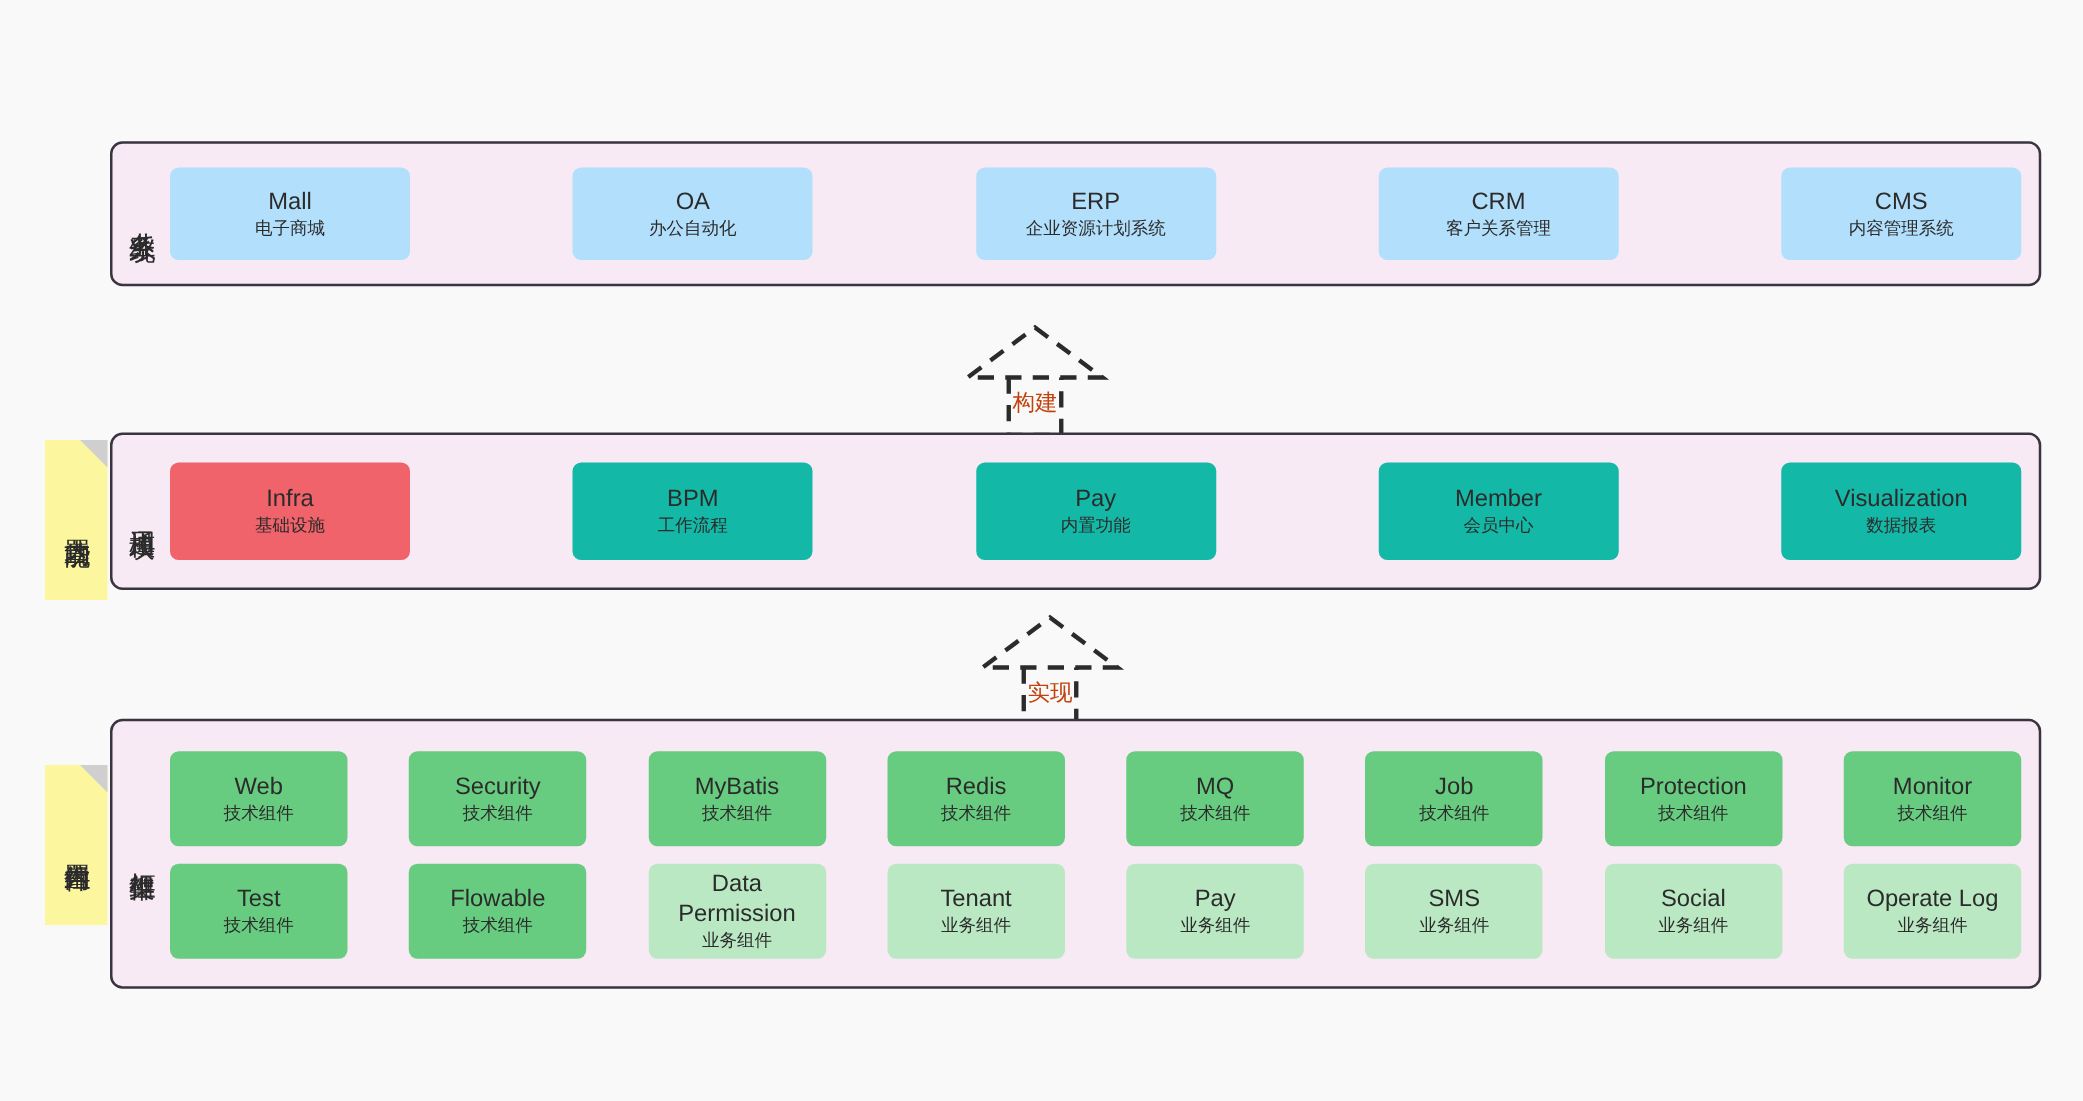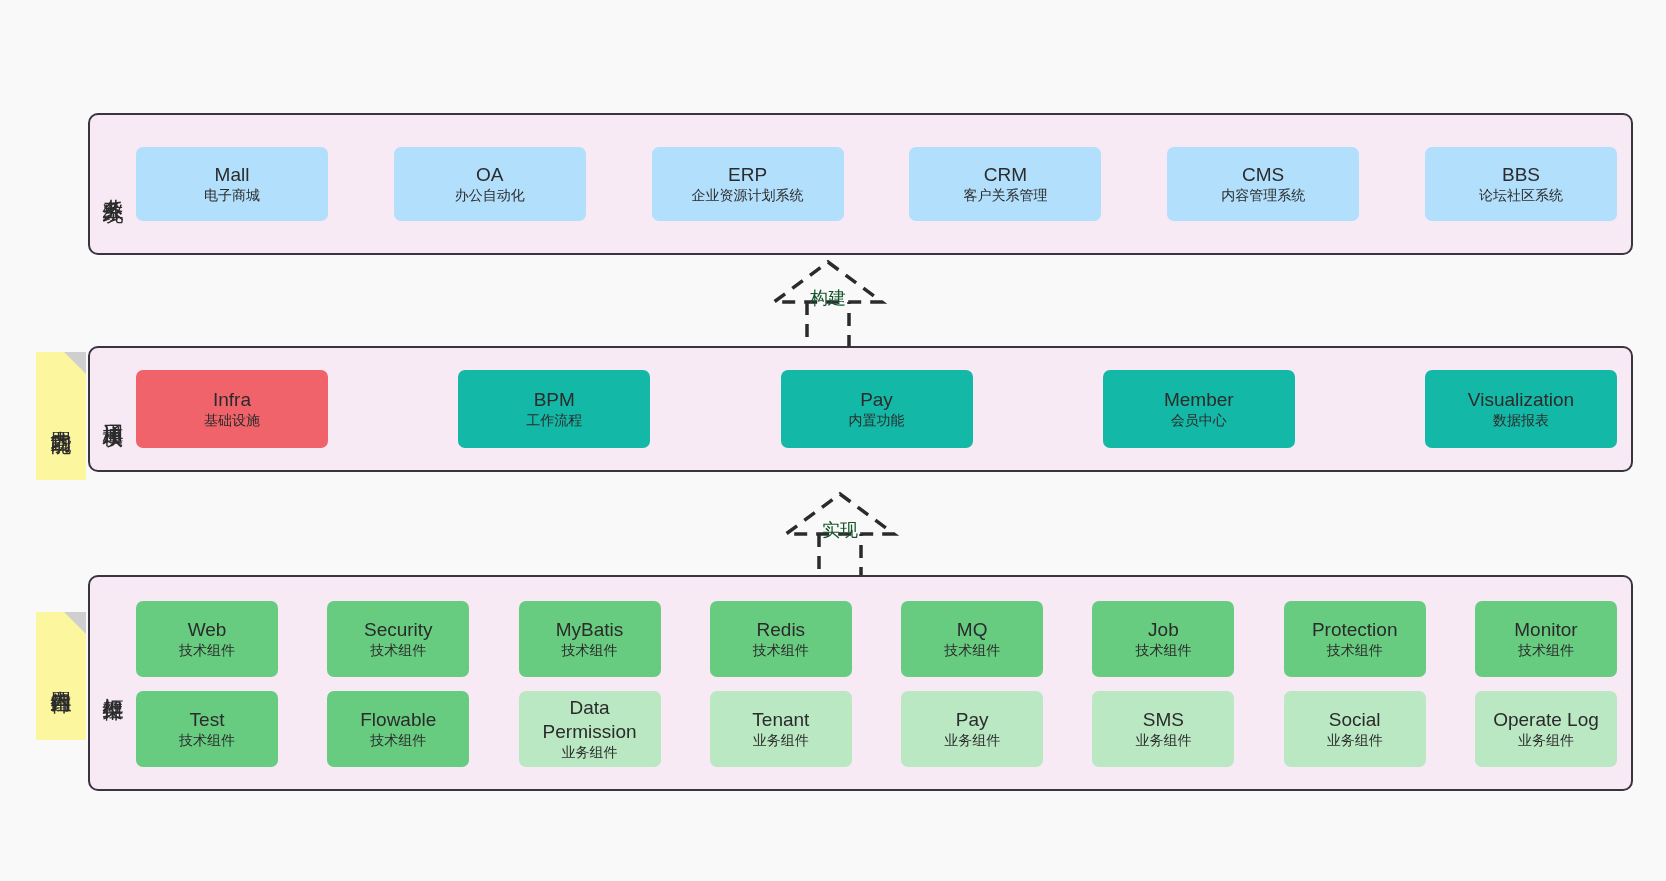--- a/index.html
+++ b/index.html
@@ -79,21 +79,21 @@
   .card .t1 { font-size: 19px; }
   .card .t2 { font-size: 14px; }
 
   .c-blue       { background: #b2dffb; }
   .c-red        { background: #f0636a; }
   .c-pink       { background: #14b8a6; }
   .c-green      { background: #67cc80; }
   .c-lightgreen { background: #b9e8c3; }
 
   
-  #layer-business { left: 88px; top: 113px; width: 1545px; height: 142px; }
+  #layer-business { left: 88px; top: 113px; width: 1545px; height: 116px; }
   #layer-business .card { width: 192px; height: 74px; }
 
   
   #layer-modules { left: 88px; top: 346px; width: 1545px; height: 126px; }
   #layer-modules .card { width: 192px; height: 78px; }
 
   
   #layer-framework { left: 88px; top: 575px; width: 1545px; height: 216px; }
   #layer-framework .layer-body { gap: 14px; padding-top: 2px; }
   #layer-framework .card { width: 142px; height: 76px; }
@@ -130,23 +130,23 @@
   .arrow {
     position: absolute;
     width: 160px;
     height: 100px;
   }
   .arrow svg { position: absolute; left: 0; top: 0; }
   .arrow .arrow-label {
     position: absolute;
     left: 50%;
     transform: translateX(-50%);
-    top: 30px;
+    top: 54px;
     font-size: 18px;
-    color: #14532d;
+    color: #c2410c;
     background: transparent;
     white-space: nowrap;
     user-select: none;
   }
   #arrow-build   { left: 748px; top: 256px; }
   #arrow-realize { left: 760px; top: 488px; }
 </style>
 </head>
 <body>
 
@@ -168,24 +168,20 @@
           <span class="t1">ERP</span>
           <span class="t2">企业资源计划系统</span>
         </div>
         <div class="card c-blue">
           <span class="t1">CRM</span>
           <span class="t2">客户关系管理</span>
         </div>
         <div class="card c-blue">
           <span class="t1">CMS</span>
           <span class="t2">内容管理系统</span>
-        </div>
-        <div class="card c-blue">
-          <span class="t1">BBS</span>
-          <span class="t2">论坛社区系统</span>
         </div>
       </div>
     </div>
   </div>
 
   <div class="arrow" id="arrow-build">
     <svg width="160" height="100" viewBox="0 0 160 100">
       <path d="M80 6 L134 46 L26 46 Z" fill="#f9f9f9" stroke="#2b2b2b" stroke-width="3.5" stroke-dasharray="13 9" stroke-linejoin="miter"></path>
       <path d="M59 46 L59 92 L101 92 L101 46" fill="none" stroke="#2b2b2b" stroke-width="3.5" stroke-dasharray="13 9"></path>
     </svg>

